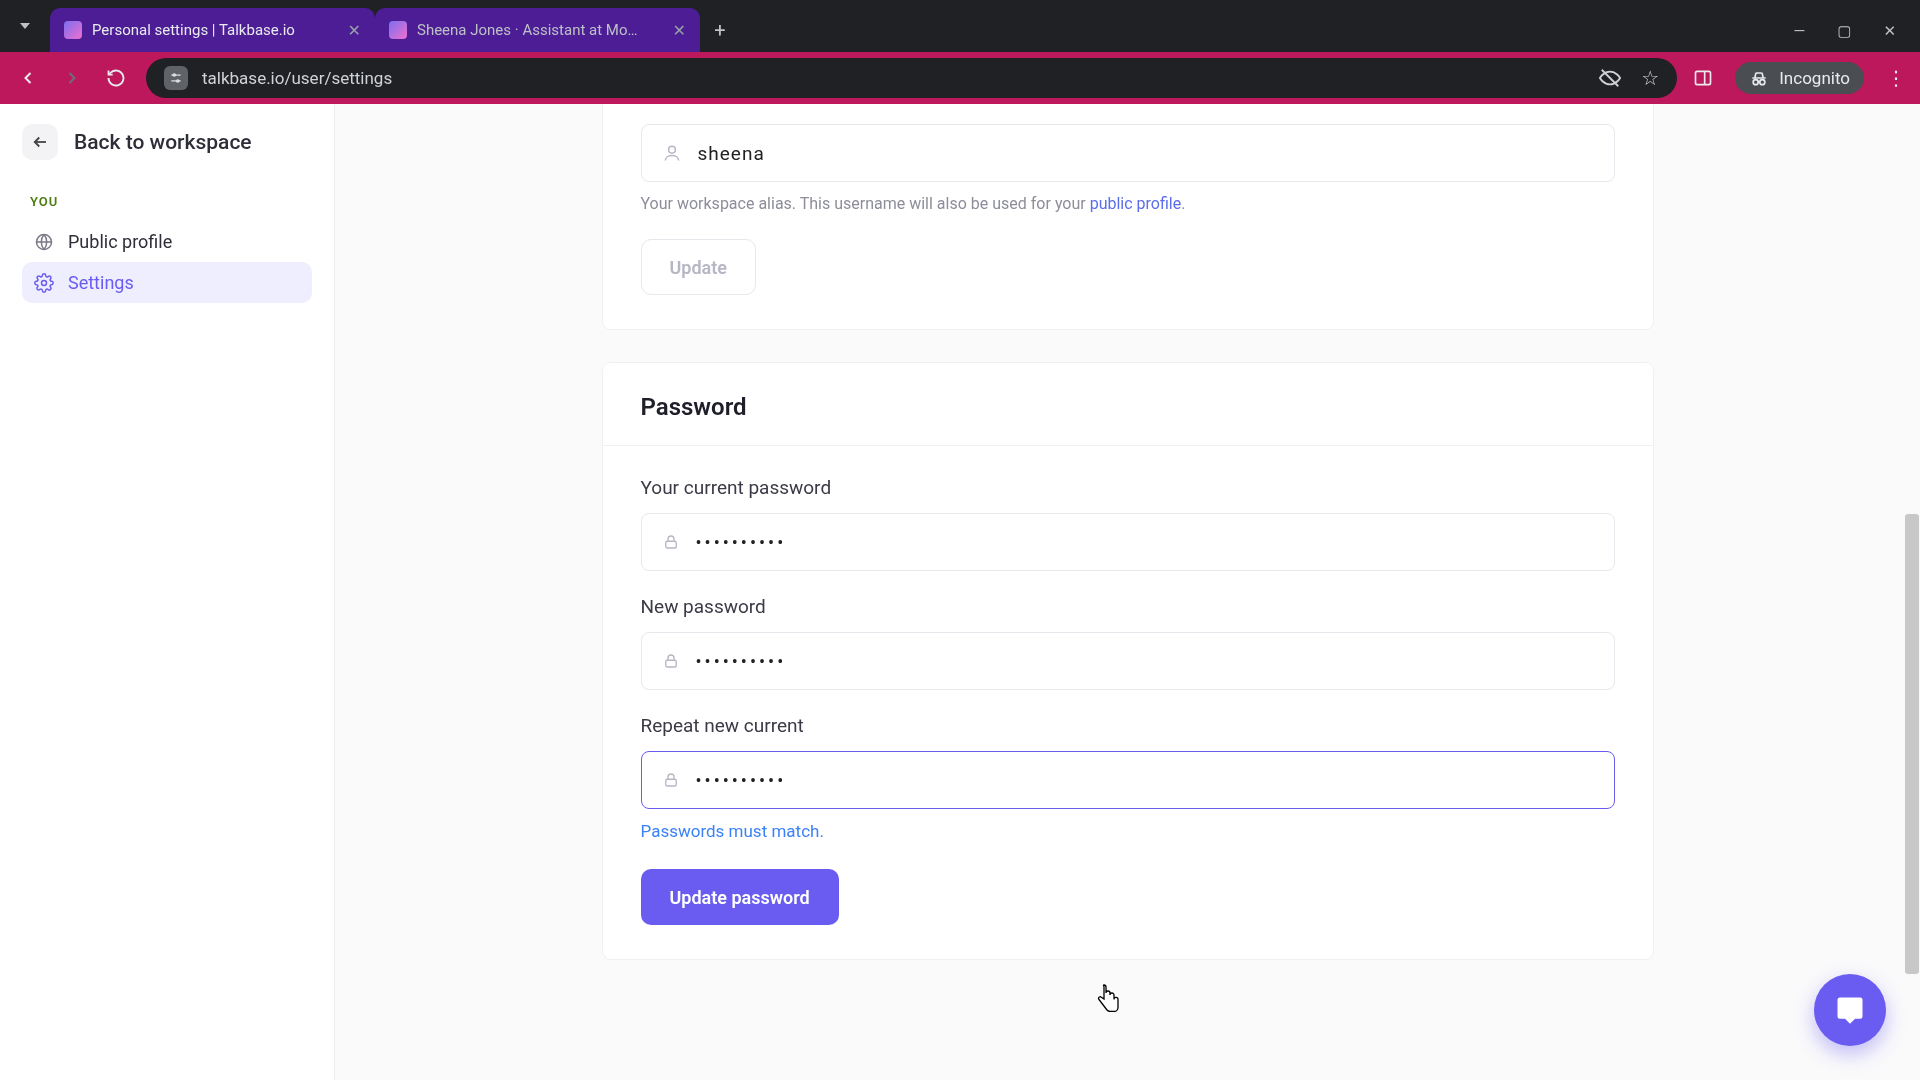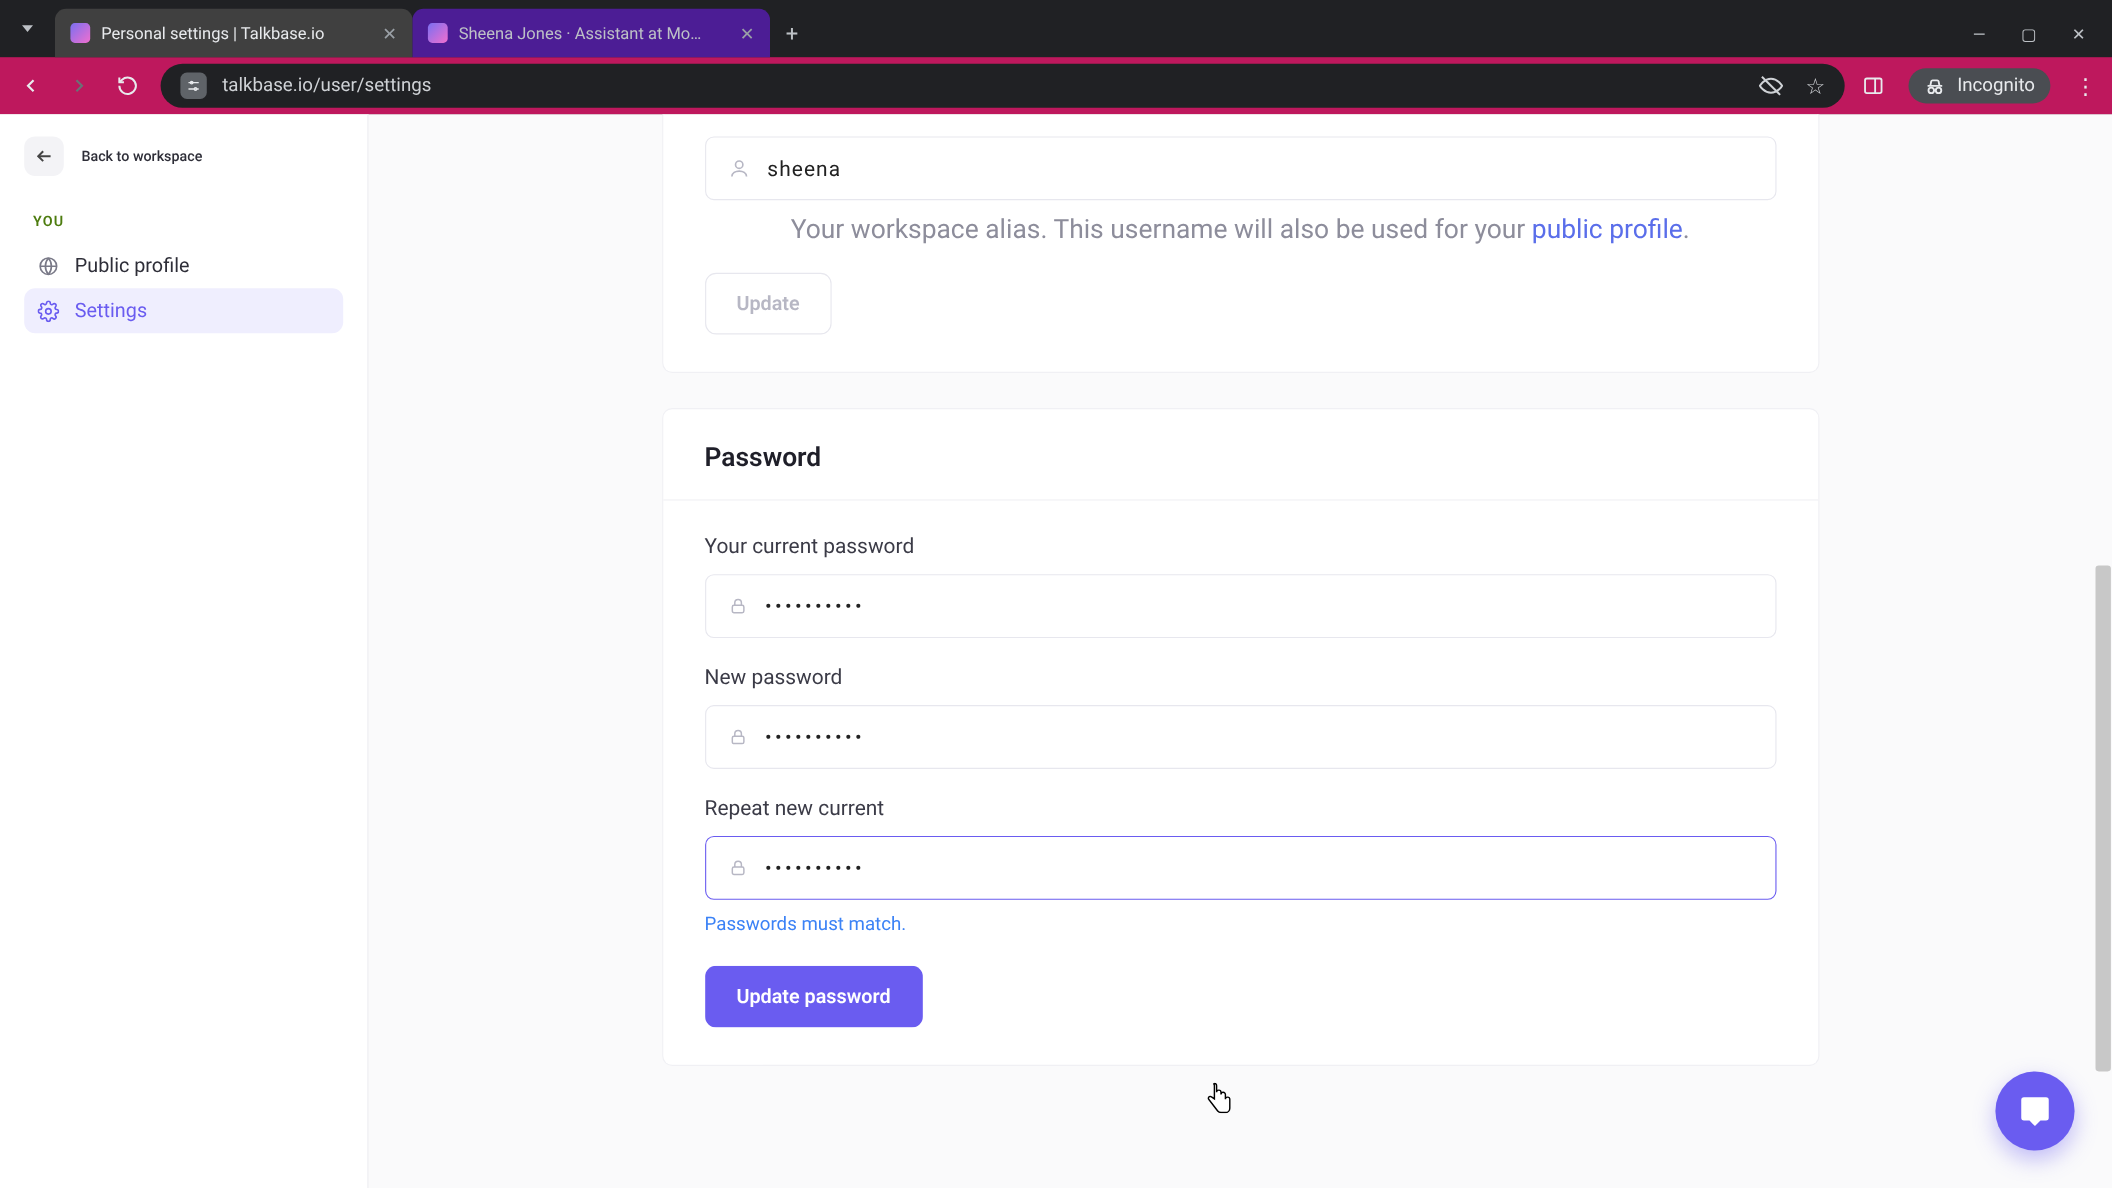--- a/index.html
+++ b/index.html
@@ -4,62 +4,62 @@
 <style>
   * { margin:0; padding:0; box-sizing:border-box; font-family:-apple-system,BlinkMacSystemFont,"Segoe UI",Roboto,Arial,sans-serif; }
   body { width:1920px; height:1080px; overflow:hidden; background:#fff; }
 
   
   .chrome-top    { background:#202124; color:#e8eaed; }
   .titlebar      { height:52px; display:flex; align-items:flex-end; }
   .tab-dropdown  { width:50px; height:100%; display:flex; align-items:center; justify-content:center; }
   .chev          { width:0; height:0; border-left:5px solid transparent; border-right:5px solid transparent; border-top:6px solid #bdc1c6; }
   .tabs          { display:flex; gap:0; align-items:flex-end; height:100%; }
-  .tab           { height:44px; width:325px; background:#404040; border-radius:10px 10px 0 0; display:flex; align-items:center; padding:0 14px; gap:10px; color:#e8eaed; font-size:15px; cursor:pointer; }
+  .tab           { height:44px; width:325px; background:#4c1d95; border-radius:10px 10px 0 0; display:flex; align-items:center; padding:0 14px; gap:10px; color:#e8eaed; font-size:15px; cursor:pointer; }
   .tab.inactive  { background:#4c1d95; color:#bdc1c6; }
   .tab .fav      { width:18px; height:18px; border-radius:4px; background:linear-gradient(135deg,#7a6ff0,#f06fcf); flex:0 0 auto; }
   .tab .title    { flex:1; white-space:nowrap; overflow:hidden; text-overflow:ellipsis; }
   .tab .x        { color:#9aa0a6; font-size:16px; }
   .new-tab       { width:40px; height:44px; display:flex; align-items:center; justify-content:center; color:#bdc1c6; font-size:20px; cursor:pointer; }
   .win-controls  { margin-left:auto; display:flex; gap:32px; padding:0 24px 12px 0; color:#bdc1c6; font-size:15px; }
 
   .toolbar       { height:52px; background:#be185d; display:flex; align-items:center; padding:0 14px; gap:16px; }
   .nav-btn       { width:28px; height:28px; display:flex; align-items:center; justify-content:center; color:#e8eaed; cursor:pointer; }
   .nav-btn.disabled { color:#6c6f76; cursor:default; }
   .omnibox       { flex:1; display:flex; align-items:center; gap:14px; height:40px; background:#202124; border-radius:20px; padding:0 18px; }
   .site-chip     { width:24px; height:24px; border-radius:6px; background:#5f6368; display:flex; align-items:center; justify-content:center; color:#e8eaed; font-size:13px; }
   .url           { color:#cfd2d6; font-size:17px; flex:1; }
   .om-right      { display:flex; align-items:center; gap:20px; color:#cfd2d6; }
   .toolbar-right { display:flex; align-items:center; gap:22px; color:#e8eaed; }
   .incog         { display:flex; align-items:center; gap:10px; background:#4a4d52; padding:6px 14px; border-radius:22px; font-size:17px; }
 
   
   .app           { display:flex; height:calc(1080px - 104px); background:#fafafb; }
   .sidebar       { width:335px; background:#fff; border-right:1px solid #ececf0; padding:20px 22px; }
-  .back-row      { display:flex; align-items:center; gap:16px; color:#2e2e38; font-size:13px; font-weight:500; cursor:pointer; margin-bottom:34px; }
+  .back-row      { display:flex; align-items:center; gap:16px; color:#2e2e38; font-size:21px; font-weight:500; cursor:pointer; margin-bottom:34px; }
   .back-btn      { width:36px; height:36px; border-radius:10px; background:#f3f3f6; display:flex; align-items:center; justify-content:center; color:#444; }
   .side-group    { font-size:13px; letter-spacing:1px; color:#4d7c0f; margin:10px 8px 12px; font-weight:600; }
   .side-item     { display:flex; align-items:center; gap:14px; padding:10px 12px; border-radius:10px; font-size:18px; color:#2e2e38; cursor:pointer; }
   .side-item.active { background:#efeefe; color:#6a5cf0; }
   .side-icon     { width:20px; height:20px; display:flex; align-items:center; justify-content:center; }
 
   .main          { flex:1; position:relative; }
   .main-scroll   { position:absolute; inset:0; overflow:auto; display:flex; justify-content:center; }
   .column        { width:1050px; padding:0 0 60px; margin-top:-10px; }
 
   .card          { background:#fff; border-radius:8px; box-shadow:0 0 0 1px #f0f0f4; margin-bottom:34px; }
   .card-body     { padding:30px 38px 34px; }
   .card-sep      { border-top:1px solid #f0f0f4; }
 
   .field-wrap    { display:flex; align-items:center; gap:16px; border:1px solid #e7e7ee; border-radius:8px; height:58px; padding:0 20px; }
   .field-wrap.focus { border-color:#6a5cf0; }
   .field-icon    { color:#b7b7c4; display:flex; }
   .field-input   { border:none; outline:none; font-size:19px; color:#222; flex:1; letter-spacing:1px; font-family:inherit; }
   .pw            { letter-spacing:3px; font-size:18px; }
-  .helper        { color:#8d8d9b; font-size:24px; margin-top:12px;text-align:center; }
+  .helper        { color:#8d8d9b; font-size:16px; margin-top:12px; }
   .helper a      { color:#5a6eea; text-decoration:none; }
 
   .btn           { display:inline-flex; align-items:center; justify-content:center; height:56px; padding:0 28px; border-radius:10px; font-size:18px; font-weight:600; cursor:pointer; border:1px solid transparent; }
   .btn-disabled  { background:#fff; border-color:#e7e7ee; color:#b7b7c4; cursor:default; }
   .btn-primary   { background:#6a5cf0; color:#ffffff; }
 
   .section-title { font-size:24px; font-weight:600; color:#1f1f29; padding:30px 38px 24px; }
 
   .label         { font-size:19px; color:#3b3b47; margin:24px 0 14px; }
   .label:first-of-type { margin-top:0; }

